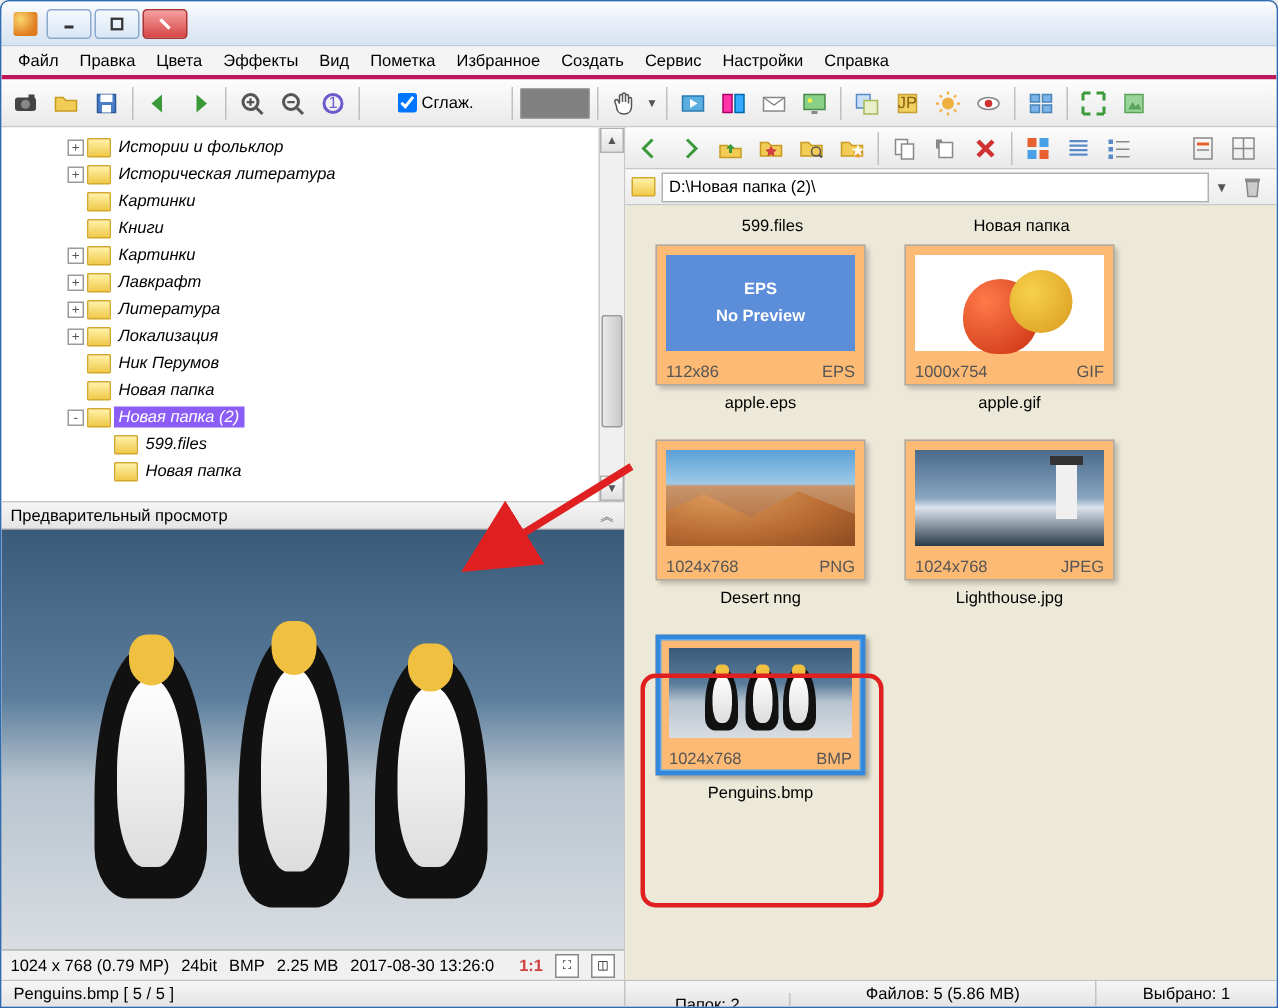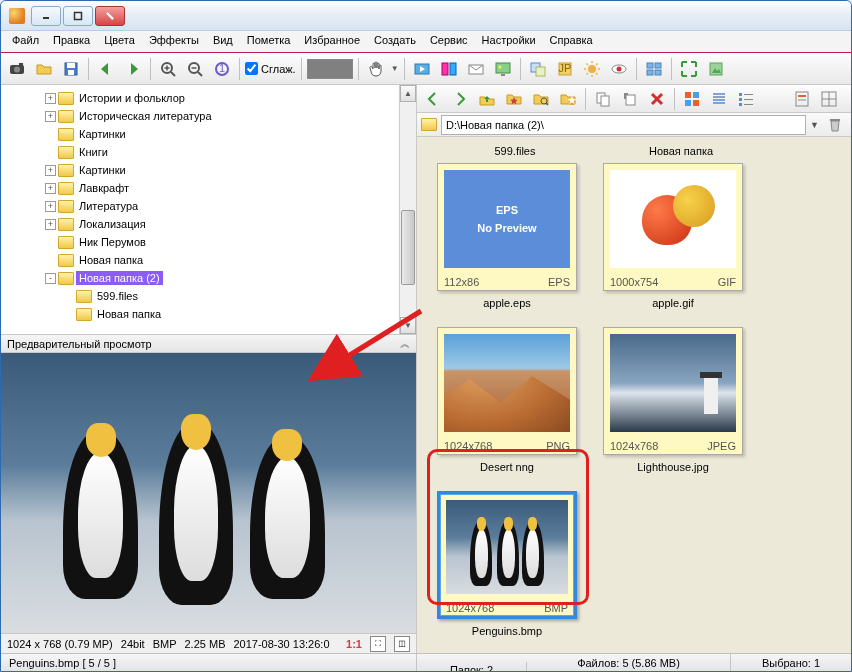--- a/index.html
+++ b/index.html
@@ -30,65 +30,65 @@
   .win-btn {
     width: 30px; height: 20px;
     background: linear-gradient(#f5f9fd,#d9e7f6);
     border: 1px solid #8aa9cf; border-radius: 3px;
     display:flex;align-items:center;justify-content:center;
     cursor:pointer;
   }
   .win-btn.close { background: linear-gradient(#f5a0a0,#d64545); border-color:#a33; }
   .win-btn svg { width:10px; height:10px; }
   .menubar {
-    height: 22px; border-bottom: 1px solid #be185d;
-    display: flex; padding: 0 4px;
+    height: 22px; border-bottom: 3px solid #be185d;
+    display: flex; align-items: center; padding: 0 4px;
     background: #f4f4f4;
   }
   .menubar span { padding: 3px 7px; cursor:pointer; }
   .toolbar1, .toolbar2 {
     height: 32px; display:flex; align-items:center; gap:3px;
     padding: 0 4px; background: linear-gradient(#fdfdfd,#e9e9e9);
     border-bottom:1px solid #c8c8c8;
   }
   .toolbar2 { height: 28px; }
   .tbtn {
     width:24px; height:24px; display:flex;align-items:center;justify-content:center;
     border:1px solid transparent; border-radius:3px; cursor:pointer;
   }
   .tbtn svg { width:18px; height:18px; }
   .tsep { width:1px; height:22px; background:#c0c0c0; margin:0 2px; }
-  .smooth-chk { display:flex; align-items:center; gap:3px; margin:0 0; }
+  .smooth-chk { display:flex; align-items:center; gap:3px; margin:0 20px; }
   .color-swatch { width:46px; height:20px; background:#808080; border:1px solid #888; cursor:pointer; }
   .main-area { display:flex; height: calc(100% - 30px - 22px - 32px - 18px); }
   .left-pane { width: 416px; display:flex; flex-direction:column; border-right:1px solid #c8c8c8; }
   .tree-wrap { flex: 0 0 250px; overflow:auto; background:#fff; position:relative; border-bottom:1px solid #c8c8c8; }
   .tree { padding:4px 4px 4px 8px; }
   .tree-node { display:flex; align-items:center; height:18px; gap:2px; white-space:nowrap; }
   .tree-node .expander { width:11px; height:11px; border:1px solid #9a9a9a; display:flex;align-items:center;justify-content:center; font-size:9px; line-height:9px; color:#555; cursor:pointer; background:#fff;}
   .tree-node .expander.blank { border:none; background:none; }
   .tree-node .folder-ico { width:16px; height:13px; background:linear-gradient(#fff2a8,#f0c94a); border:1px solid #d4a82a; border-radius:1px; position:relative; }
-  .tree-node .label { padding:1px 3px; cursor:pointer; }
+  .tree-node .label { padding:1px 3px; cursor:pointer;font-style:italic; }
   .tree-node.selected .label { background:#8b5cf6; color:#fff; }
   .preview-header { height:18px; background:linear-gradient(#f5f5f5,#e5e5e5); border-bottom:1px solid #c8c8c8; padding:2px 6px; display:flex; justify-content:space-between; align-items:center; font-size:11px; }
   .preview-header .chev { font-size:10px; color:#666; cursor:pointer; }
   .preview-img { flex:1; background:#808080; display:flex; align-items:center; justify-content:center; position:relative; overflow:hidden; }
   .penguins-big { width:100%; height:100%; position:relative; background:linear-gradient(180deg,#3a5a7a 0%,#5b7d9b 40%,#b8c4cf 60%,#d9dde1 100%); }
   .preview-info { height:20px; background:#f0f0f0; border-top:1px solid #c8c8c8; display:flex; align-items:center; padding:0 6px; font-size:11px; gap:8px; }
   .preview-info .info-btn { width:16px;height:16px; border:1px solid #888; font-size:8px; display:flex;align-items:center;justify-content:center; cursor:pointer; background:#fff;}
   .right-pane { flex:1; display:flex; flex-direction:column; background:#f0f0f0; }
   .path-row { height:24px; display:flex; align-items:center; gap:4px; padding:0 4px; background:linear-gradient(#fafafa,#ececec); border-bottom:1px solid #c8c8c8;justify-content:flex-end;}
   .path-row .folder-ico-sm { width:16px;height:13px;background:linear-gradient(#fff2a8,#f0c94a);border:1px solid #d4a82a;border-radius:1px;}
   .path-input { flex:1; height:20px; border:1px solid #b0b0b0; padding:0 4px; background:#fff;}
   .thumbs-wrap { flex:1; background:#ece9d8; padding:8px; overflow:auto; position:relative; }
   .thumbs-labels-row { display:flex; gap:26px; padding:0 20px 6px; }
   .thumbs-labels-row span { width:140px; text-align:center; }
   .thumbs-grid { display:flex; flex-wrap:wrap; gap:18px 26px; padding:0 12px; }
   .thumb { width:140px; display:flex; flex-direction:column; align-items:center; cursor:pointer; }
-  .thumb-frame { width:140px; height:128px; background:#fef9c3; border:1px solid #aaa; box-shadow:2px 2px 3px rgba(0,0,0,0.2); position:relative; overflow:hidden; }
+  .thumb-frame { width:140px; height:94px; background:#fdba74; border:1px solid #aaa; box-shadow:2px 2px 3px rgba(0,0,0,0.2); position:relative; overflow:hidden; }
   .thumb-img { position:absolute; top:6px; left:6px; right:6px; bottom:22px; }
   .thumb-meta { position:absolute; bottom:2px; left:6px; right:6px; display:flex; justify-content:space-between; font-size:10px; color:#555;}
   .thumb-label { margin-top:6px; text-align:center; }
   .thumb.selected .thumb-frame { border:3px solid #3388dd; box-shadow:0 0 0 1px #5aa7ee inset, 2px 2px 3px rgba(0,0,0,0.3); }
   .statusbar { height:18px; background:linear-gradient(#f6f6f6,#e4e4e4); border-top:1px solid #c0c0c0; display:flex; align-items:center; font-size:11px; }
   .statusbar .cell { padding:0 8px; border-right:1px solid #c4c4c4; height:100%; display:flex; align-items:center; }
   .statusbar .cell:last-child { border-right:none; }
   .arrow-annotation {
     position:absolute; top:300px; left:300px; width:130px; height:90px; pointer-events:none; z-index:50;
   }

